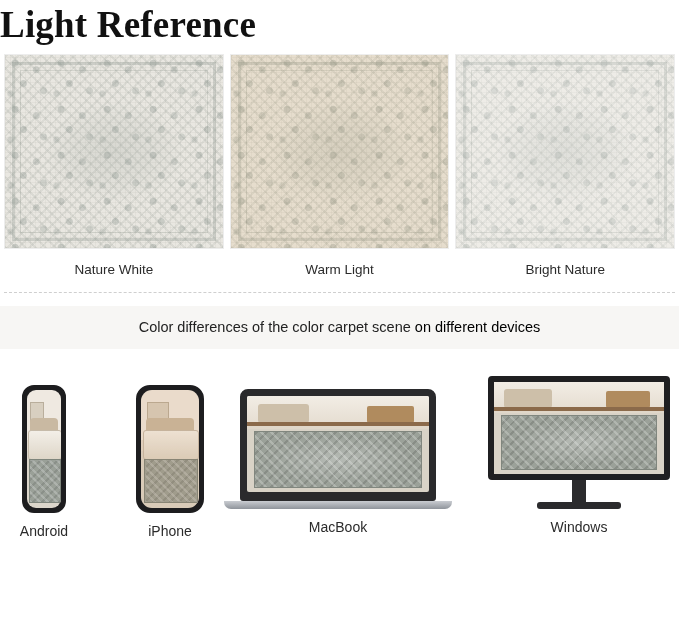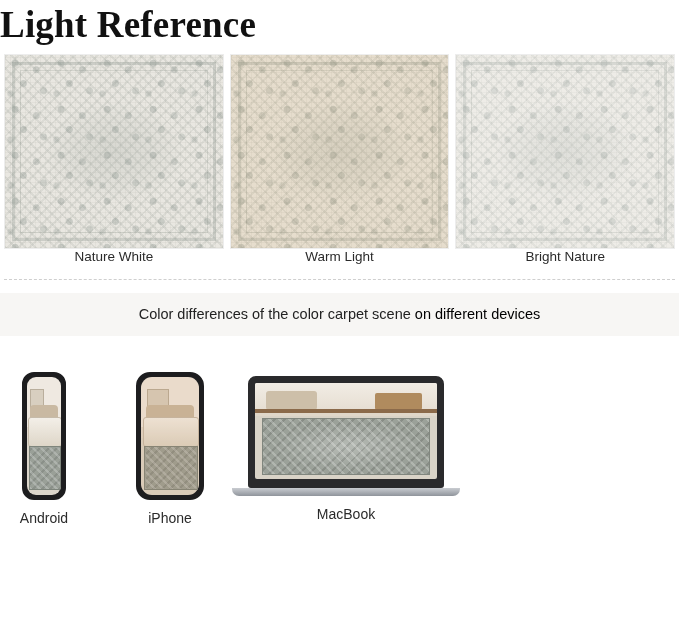--- a/index.html
+++ b/index.html
@@ -101,20 +101,21 @@
     background: radial-gradient(ellipse at 50% 50%, rgba(150,158,150,0.22) 0%, rgba(150,158,150,0.10) 45%, rgba(0,0,0,0) 72%);
   }
   .tint {
     position: absolute;
     inset: 0;
   }
   .swatch-caption {
     text-align: center;
     font-size: 13.5px;
     color: #2b2b2b;
+    padding-top: 13px;
   }
 
   
   .divider {
     margin: 15px 4px 0 4px;
     border-top: 1px dashed #cfcfcf;
   }
 
   
   .device-band {
@@ -353,33 +354,49 @@
             <div class="headboard"></div>
             <div class="bed"></div>
             <div class="floorrug"></div>
             <div class="room-warm"></div>
           </div>
         </div>
       </div>
       <div class="device-caption">iPhone</div>
     </div>
 
-    <div class="device" style="left:232px; width:228px; bottom:4px;">
+    <div class="device" style="left:224px; width:228px; bottom:4px;">
       <div class="laptop-lid" style="height:112px; width:196px; margin:0 auto;">
         <div class="laptop-screen">
           <div class="laptop-notch"></div>
           <div class="room-h">
             <div class="wall"></div>
             <div class="sofa"></div>
             <div class="table"></div>
             <div class="baseboard"></div>
             <div class="bigrug"></div>
           </div>
         </div>
       </div>
       <div class="laptop-base" style="width:228px;"></div>
       <div class="device-caption">MacBook</div>
     </div>
 
+    <div class="device" style="left:484px; width:190px; bottom:4px;">
+      <div class="monitor-frame" style="height:104px; width:182px; margin:0 auto;">
+        <div class="monitor-screen">
+          <div class="room-h">
+            <div class="wall"></div>
+            <div class="sofa"></div>
+            <div class="table"></div>
+            <div class="baseboard"></div>
+            <div class="bigrug"></div>
+          </div>
+        </div>
+      </div>
+      <div class="monitor-neck"></div>
+      <div class="monitor-foot"></div>
+      <div class="device-caption">Windows</div>
+    </div>
 
   </div>
 
 </div>
 
 </body></html>

